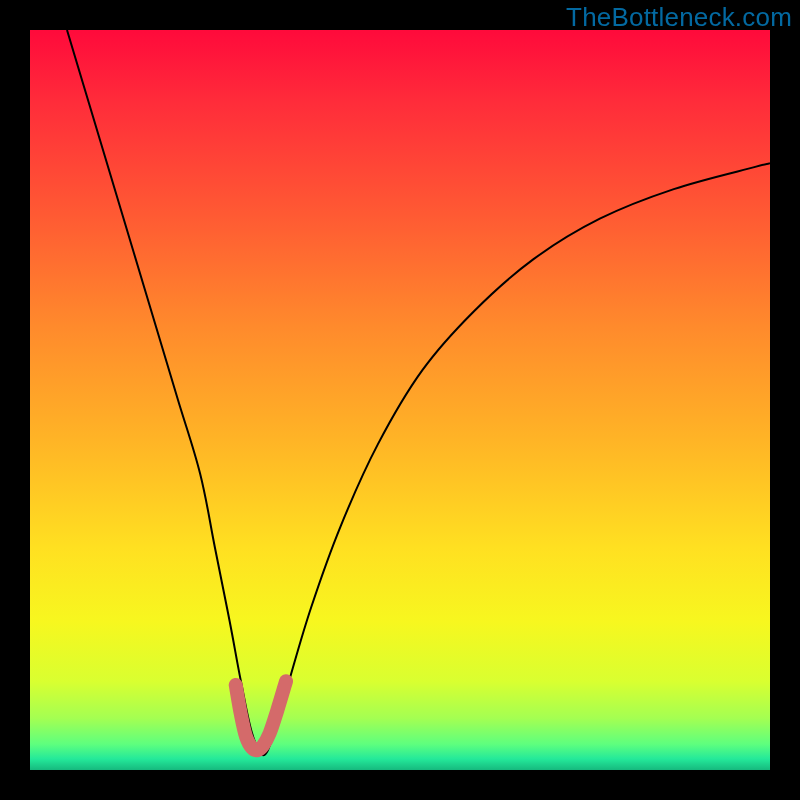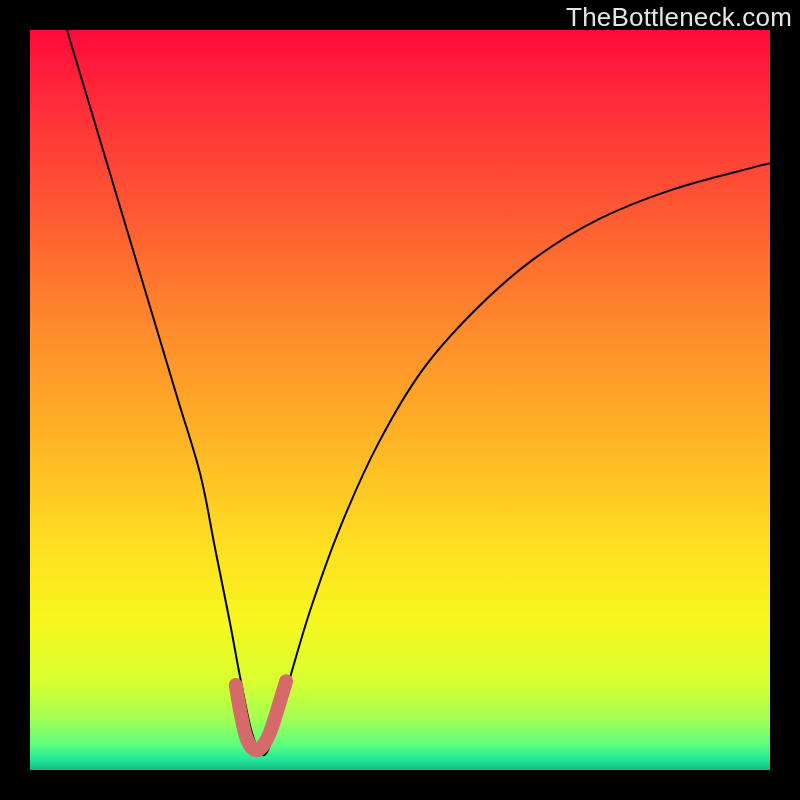--- a/index.html
+++ b/index.html
@@ -21,21 +21,21 @@
     position: absolute;
     left: 30px;
     top: 30px;
     width: 740px;
     height: 740px;
   }
   .watermark {
     position: absolute;
     top: 2px;
     right: 8px;
-    color: #e5e5e5;
+    color: #0369a1;
     font-size: 26px;
     font-weight: 500;
     letter-spacing: 0.2px;
   }
   svg { display: block; }
 </style>
 </head>
 <body>
 
 <div class="frame">

